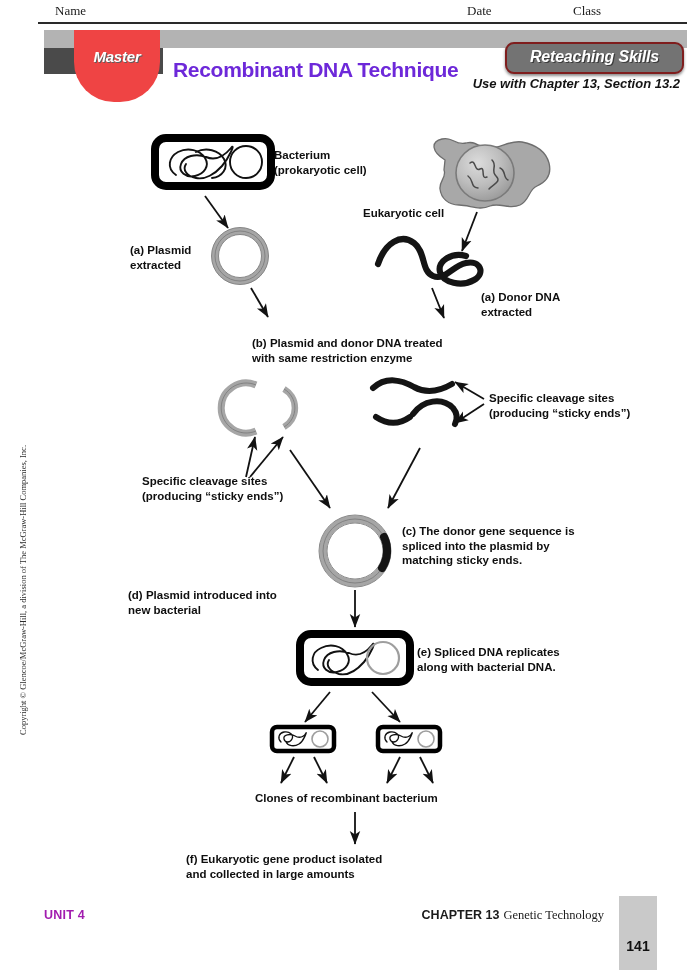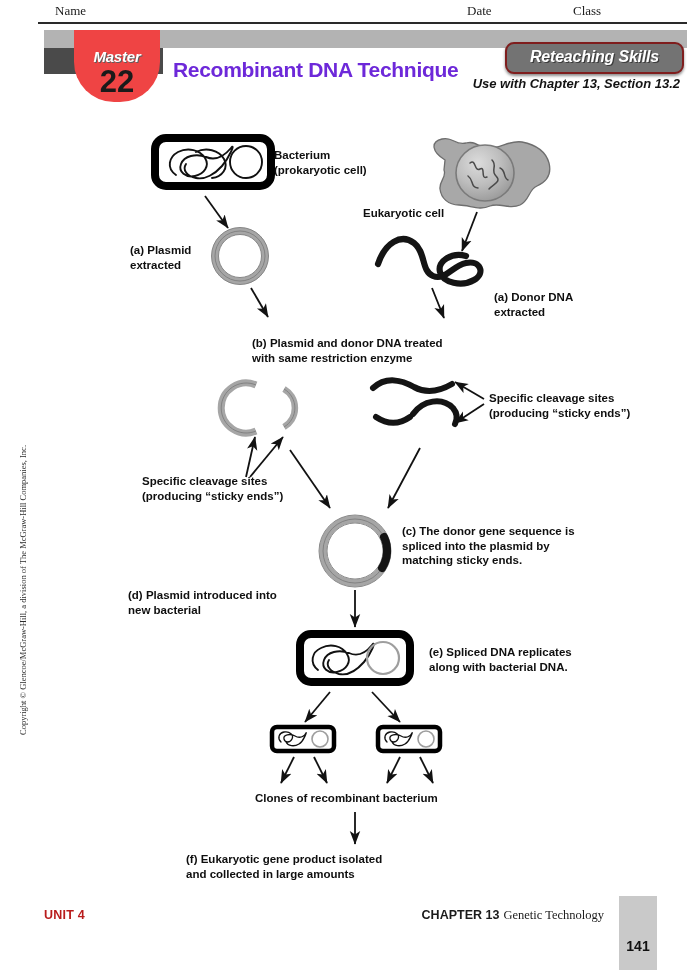--- a/index.html
+++ b/index.html
@@ -148,37 +148,37 @@
     position: absolute;
     font-size: 11.5px;
     font-weight: bold;
     color: #0f0f0f;
     line-height: 1.28;
     white-space: pre-line;
   }
   #label-bacterium      { left: 274px; top: 148px; }
   #label-eukaryotic     { left: 363px; top: 206px; }
   #label-plasmid-extr   { left: 130px; top: 243px; }
-  #label-donor-extr     { left: 494px; top: 290px; }
+  #label-donor-extr     { left: 481px; top: 290px; }
   #label-treated        { left: 244px; top: 336px; margin-left: 8px; }
   #label-cleavage-right { left: 489px; top: 391px; }
   #label-cleavage-left  { left: 142px; top: 474px; }
   #label-spliced        { left: 402px; top: 524px; }
   #label-introduced     { left: 128px; top: 588px; }
-  #label-replicates     { left: 417px; top: 645px; margin-left: 12px; }
+  #label-replicates     { left: 417px; top: 645px; }
   #label-clones         { left: 255px; top: 791px; }
   #label-product        { left: 186px; top: 852px; }
 
   
   #footer-unit {
     position: absolute;
     left: 44px; top: 908px;
     font-size: 12.5px;
     font-weight: bold;
-    color: #b91c1c;
+    color: #a21caf;
     letter-spacing: 0.2px;
   }
   #footer-chapter {
     position: absolute;
     right: 83px; top: 908px;
     font-size: 12.5px;
     font-weight: bold;
     color: #1b1b1b;
     white-space: nowrap;
   }
@@ -212,21 +212,20 @@
   <span class="field-label" id="class-label">Class</span>
 </div>
 <div id="header-rule"></div>
 
 <div id="banner-bar"></div>
 <div id="banner-body"></div>
 <div id="banner-white"></div>
 
 <div id="master-tab">
   <div id="master-word">Master</div>
-  <div id="master-number">22</div>
 </div>
 
 <div id="worksheet-title">Recombinant DNA
 Technique</div>
 
 <div id="skills-badge">
   <div id="skills-badge-text">Reteaching Skills</div>
 </div>
 <div id="use-with-text">Use with Chapter 13, Section 13.2</div>
 

